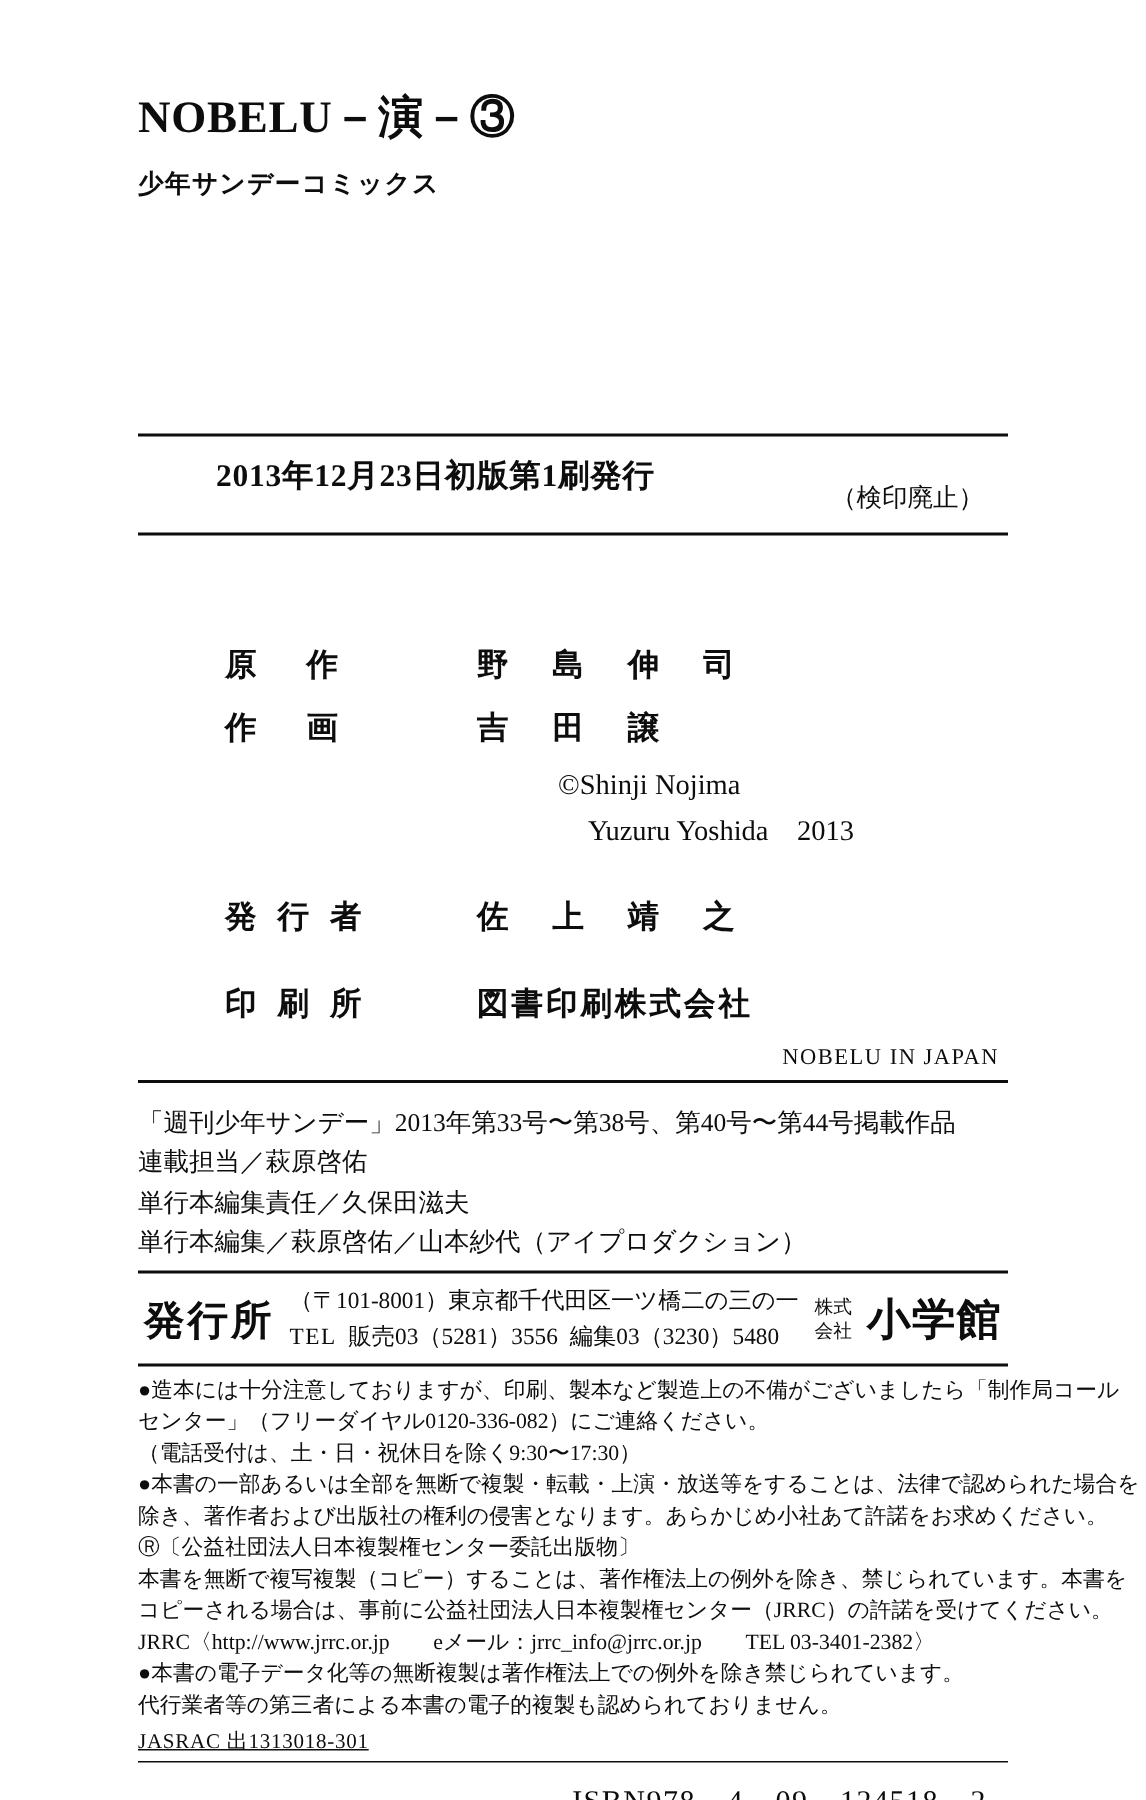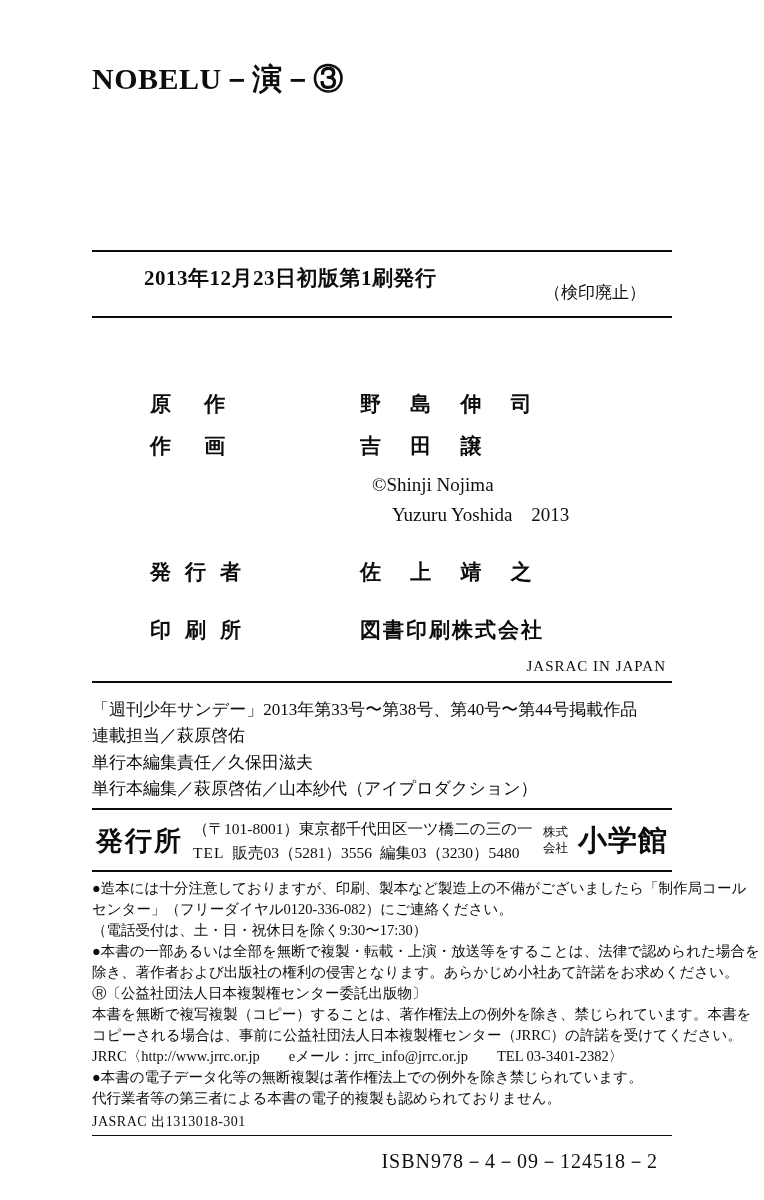--- a/index.html
+++ b/index.html
@@ -64,21 +64,21 @@
   .pub-date {
     font-size: 21px;
     font-weight: bold;
     margin-left: 52px;
     letter-spacing: 0.5px;
     white-space: nowrap;
   }
   .seal {
     font-size: 17px;
     position: absolute;
-    right: 26px;
+    right: 16px;
     bottom: 12px;
     white-space: nowrap;
     text-align: right;
   }
 
   
   .credits {
     margin-top: 72px;
   }
   .credit-row {
@@ -92,21 +92,21 @@
     font-weight: bold;
     letter-spacing: 14px;
     padding-left: 58px;
     box-sizing: border-box;
     white-space: nowrap;
   }
   .credit-value {
     font-size: 21px;
     font-weight: bold;
     letter-spacing: 12px;
-    margin-left: 118px;
+    margin-left: 76px;
     white-space: nowrap;
   }
   .credit-value.tight { letter-spacing: 2px; }
   .copyright-line {
     font-size: 19px;
     margin-left: 280px;
     margin-top: 2px;
     white-space: nowrap;
   }
   .copyright-line2 {
@@ -185,37 +185,39 @@
   .notice {
     font-size: 14.5px;
     line-height: 1.45;
     white-space: nowrap;
   }
   .jasrac {
     font-size: 14px;
     letter-spacing: 0.5px;
     margin-top: 4px;
     white-space: nowrap;
+    text-decoration: underline;
   }
   .isbn {
     text-align: right;
     font-size: 20px;
     letter-spacing: 1px;
     padding-top: 12px;
     padding-right: 14px;
     white-space: nowrap;
   }
 </style>
 </head>
 <body>
 
 <div class="page">
 
   <div class="title-block">
     <div class="book-title">NOBELU－演－③</div>
+    <div class="book-series">少年サンデーコミックス</div>
   </div>
 
   <div style="margin-top:155px;">
     <hr class="rule">
     <div class="pub-date-row">
       <div class="pub-date">2013年12月23日初版第1刷発行</div>
       <div class="seal">（検印廃止）</div>
     </div>
     <hr class="rule">
   </div>
@@ -233,21 +235,21 @@
     <div class="copyright-line2">Yuzuru Yoshida　2013</div>
 
     <div class="credit-row spaced">
       <div class="credit-label">発行者</div>
       <div class="credit-value">佐 上 靖 之</div>
     </div>
     <div class="credit-row spaced">
       <div class="credit-label">印刷所</div>
       <div class="credit-value tight">図書印刷株式会社</div>
     </div>
-    <div class="printed-in">JASRAC IN JAPAN</div>
+    <div class="printed-in">NOBELU IN JAPAN</div>
   </div>
 
   <hr class="rule" style="margin-top:6px;">
   <div class="staff">
     <div class="staff-line">「週刊少年サンデー」2013年第33号〜第38号、第40号〜第44号掲載作品</div>
     <div class="staff-line">連載担当／萩原啓佑</div>
     <div class="staff-line">単行本編集責任／久保田滋夫</div>
     <div class="staff-line">単行本編集／萩原啓佑／山本紗代（アイプロダクション）</div>
   </div>
 

